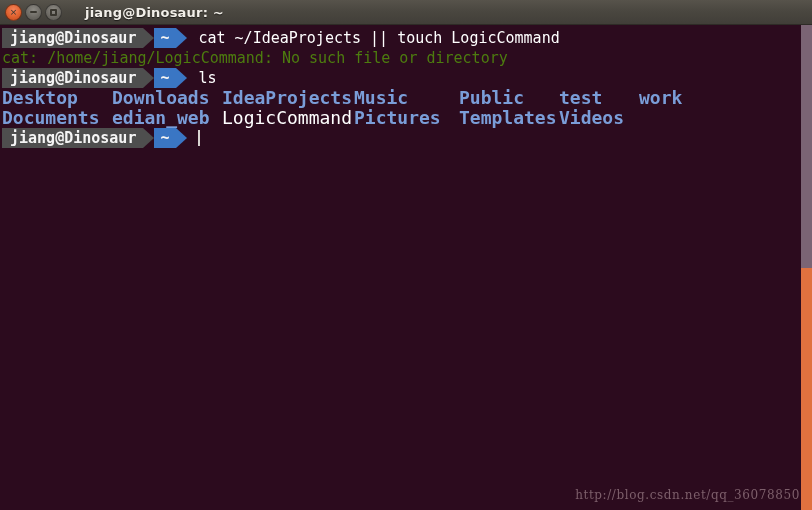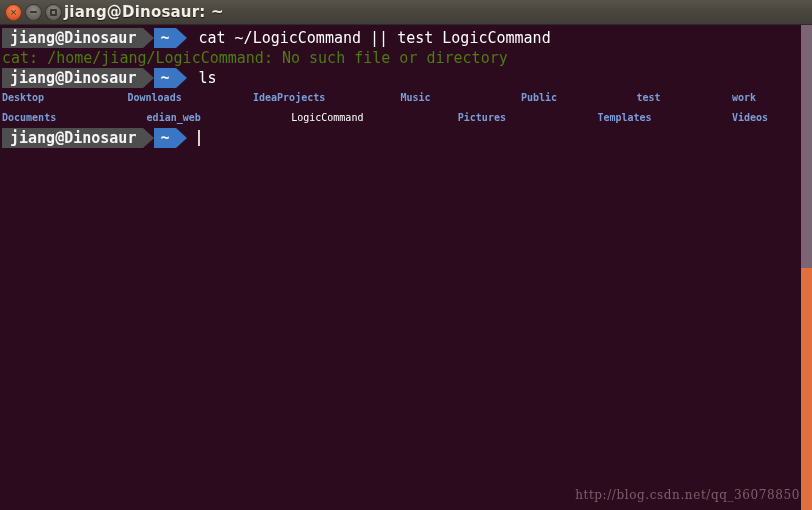--- a/index.html
+++ b/index.html
@@ -75,24 +75,24 @@
   .wbtn.max .glyph::before {
     content: "";
     display: block;
     width: 7px;
     height: 7px;
     border: 2px solid #39362f;
     box-sizing: border-box;
     border-radius: 1px;
   }
   #title-text {
-    margin-left: 2px;
+    margin-left: 23px;
     color: #f2efe9;
     font-family: "DejaVu Sans", sans-serif;
-    font-size: 15px;
+    font-size: 13px;
     font-weight: bold;
     text-shadow: 0 1px 1px rgba(0,0,0,0.6);
     letter-spacing: 0.2px;
   }
 
   
   #term {
     position: relative;
     width: 812px;
     height: 485px;
@@ -154,25 +154,24 @@
     color: #ffffff;
     font-size: 15px;
     padding-left: 11px;
     white-space: pre;
   }
 
   
   .ls-row {
     height: 20px;
     line-height: 20px;
-    font-size: 10px;
+    font-size: 18px;
     display: flex;
     white-space: pre;
     padding-left: 2px;
-    justify-content: space-between;
   }
   .ls-cell {
     font-weight: bold;
     overflow: visible;
     white-space: pre;
     box-sizing: border-box;
   }
   .dir  { color: #7a9dd8; }
   .file { color: #ffffff; font-weight: normal; }
 
@@ -244,21 +243,21 @@
 
   <div id="term">
 
     <div class="line">
       <div class="prompt">
         <div class="seg seg-user">jiang@Dinosaur</div>
         <div class="arrow arrow-user-path"></div>
         <div class="seg seg-path">~</div>
         <div class="arrow arrow-path-bg"></div>
       </div>
-      <div class="cmd">cat ~/LogicCommand || test LogicCommand</div>
+      <div class="cmd">cat ~/IdeaProjects || touch LogicCommand</div>
     </div>
 
     <div class="line out">cat: /home/jiang/LogicCommand: No such file or directory</div>
 
     <div class="line">
       <div class="prompt">
         <div class="seg seg-user">jiang@Dinosaur</div>
         <div class="arrow arrow-user-path"></div>
         <div class="seg seg-path">~</div>
         <div class="arrow arrow-path-bg"></div>

